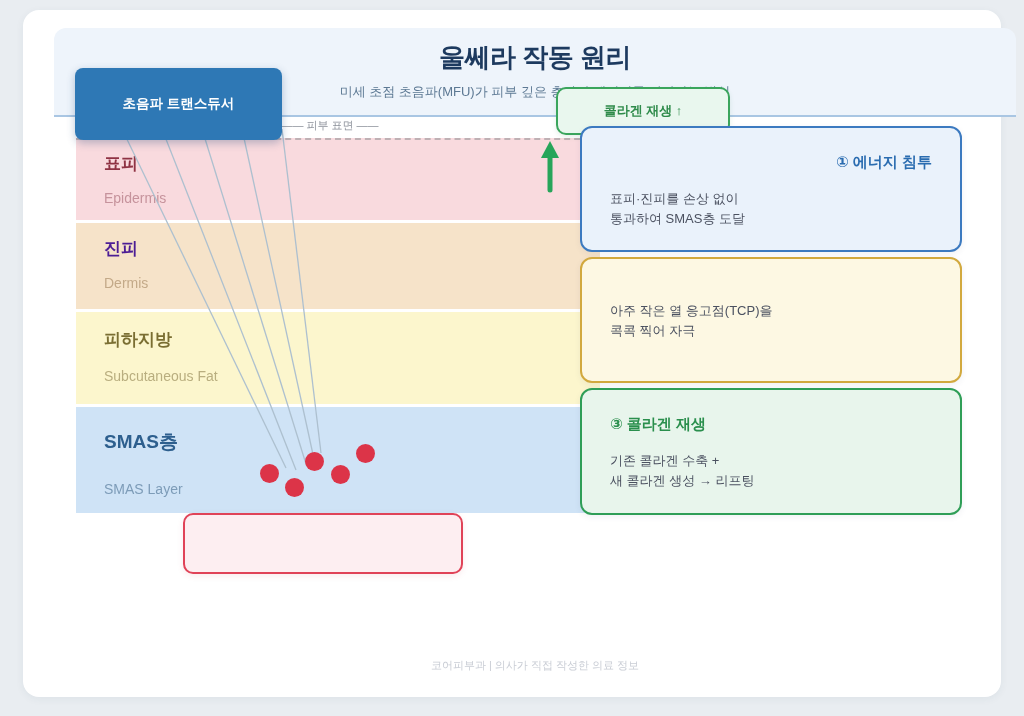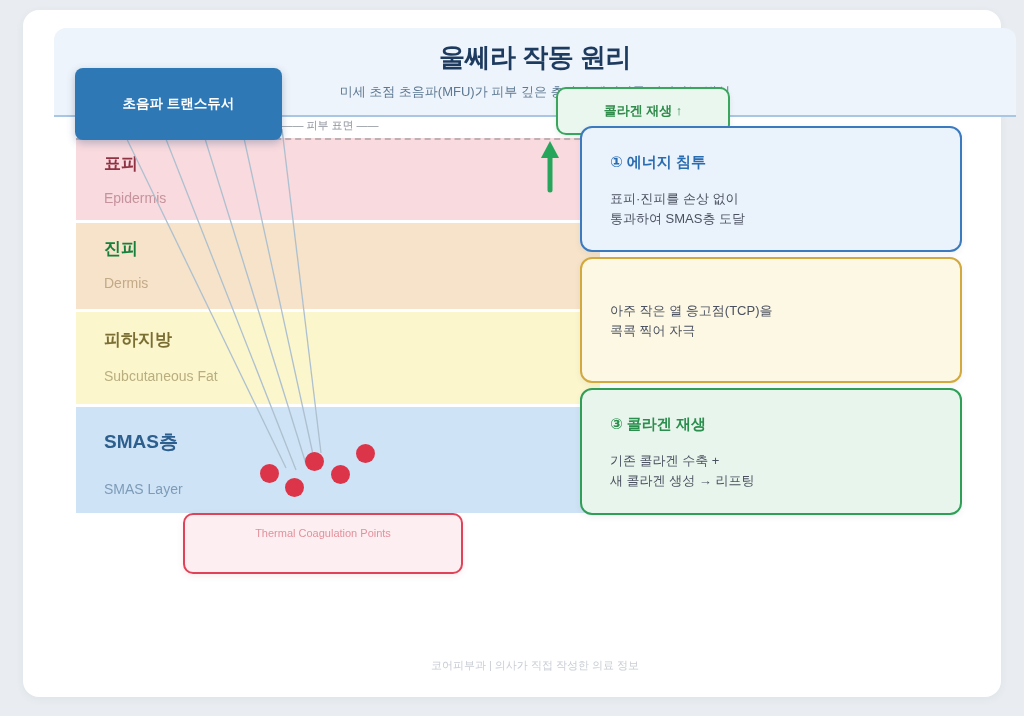--- a/index.html
+++ b/index.html
@@ -52,21 +52,21 @@
   .layer { position:relative; width:524px; padding-left:28px; }
   .layer + .layer { margin-top:3px; }
   .layer-epidermis { height:82px; background:#f9dade; border-top:2px dashed #bfb0b4; }
   .layer-dermis    { height:86px; background:#f6e3c9; }
   .layer-fat       { height:92px; background:#fcf6cd; }
   .layer-smas      { height:106px; background:#cfe3f6; }
   .layer-name { position:absolute; font-weight:bold; }
   .layer-en   { position:absolute; font-size:14px; }
   .layer-epidermis .layer-name { top:12px; font-size:17px; color:#8f3344; }
   .layer-epidermis .layer-en   { top:50px; color:#c6939c; }
-  .layer-dermis .layer-name    { top:14px; font-size:17px; color:#15803d; }
+  .layer-dermis .layer-name    { top:14px; font-size:17px; color:#4c1d95; }
   .layer-dermis .layer-en      { top:52px; color:#c3a988; }
   .layer-fat .layer-name       { top:16px; font-size:17px; color:#7a6e32; }
   .layer-fat .layer-en         { top:56px; color:#b9ae7f; }
   .layer-smas .layer-name      { top:22px; font-size:19px; color:#2d5f8e; font-weight:600; }
   .layer-smas .layer-en        { top:74px; color:#7d9cb8; }
 
   
   .overlay-svg { position:absolute; left:0; top:0; width:1024px; height:716px; z-index:2; pointer-events:none; }
 
   
@@ -87,21 +87,21 @@
   
   .step-card {
     position:absolute; left:580px; width:382px; height:126px; z-index:4;
     border-radius:12px; border:2px solid; padding:25px 28px 0 28px;
     box-shadow:0 2px 6px rgba(60,80,110,0.08);
   }
   .step-1 { top:126px; background:#eaf2fb; border-color:#3c7ac0; }
   .step-2 { top:257px; background:#fdf8e3; border-color:#d2a93e; }
   .step-3 { top:388px; height:127px; background:#e8f5ec; border-color:#2f9e57; }
   .step-title { font-size:15px; font-weight:bold; }
-  .step-1 .step-title { color:#2a6cb0; }
+  .step-1 .step-title { color:#2a6cb0;text-align:right; }
   .step-2 .step-title { color:#c3941c; }
   .step-3 .step-title { color:#2a8f4d; }
   .step-body {
     margin-top:17px; font-size:13px; color:#4b5160; line-height:1.55;
     white-space:pre-line;
   }
 
   
   .tcp-legend {
     position:absolute; left:183px; top:513px; width:280px; height:61px; z-index:5;
@@ -189,16 +189,15 @@
     <div class="step-body">아주 작은 열 응고점(TCP)을
 콕콕 찍어 자극</div>
   </div>
   <div class="step-card step-3">
     <div class="step-title">③ 콜라겐 재생</div>
     <div class="step-body">기존 콜라겐 수축 +
 새 콜라겐 생성 → 리프팅</div>
   </div>
 
   <div class="tcp-legend">
-    <div class="tcp-legend-sub">Thermal Coagulation Points</div>
   </div>
 
 </div>
 
 </body></html>

